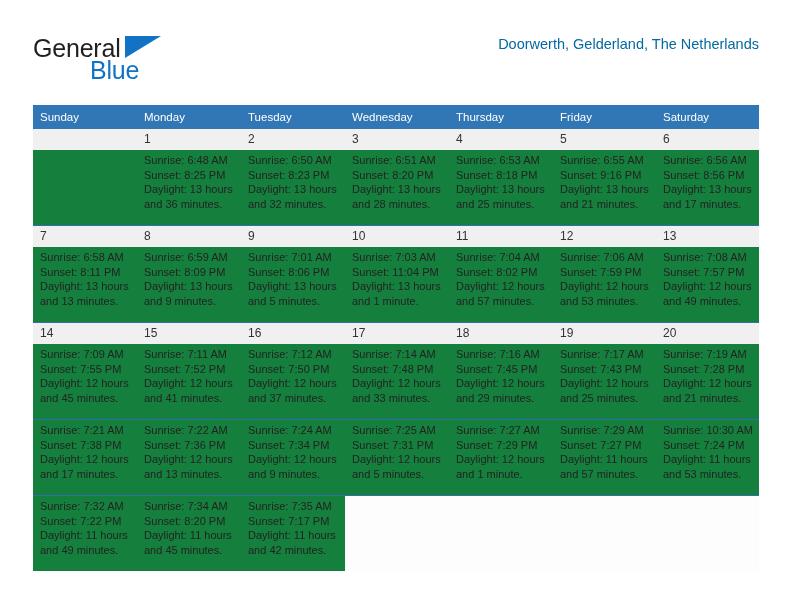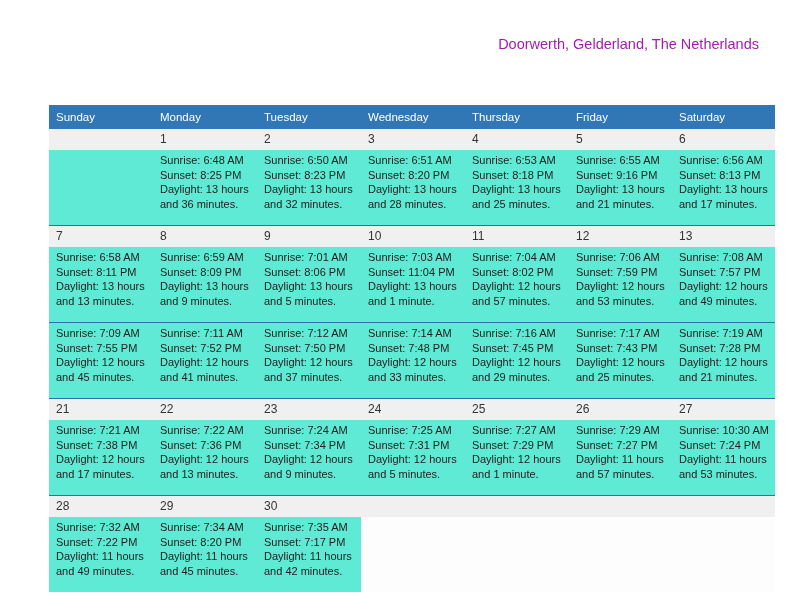--- a/index.html
+++ b/index.html
@@ -76,37 +76,36 @@
     font-size: 27px;
     font-weight: 400;
     color: #1a1a1a;
     line-height: 34px;
     white-space: nowrap;
   }
   .cal-subtitle {
     margin-top: 7px;
     font-size: 14.5px;
     font-weight: 400;
-    color: #a21caf;
+    color: #0369a1;
     line-height: 18px;
     white-space: nowrap;
   }
 
   
   .calendar {
     position: absolute;
     left: 33px;
     top: 105px;
     width: 726px;
   }
   table.cal {
     width: 726px;
     border-collapse: collapse;
     table-layout: fixed;
-    margin-left: 16px;
   }
   table.cal th {
     background: #3277b5;
     color: #ffffff;
     font-size: 11.5px;
     font-weight: 400;
     text-align: left;
     padding: 5px 0 5px 7px;
     line-height: 14px;
     border: none;
@@ -122,21 +121,21 @@
   }
   tr.week-sep td {
     padding: 0;
     height: 1px;
     background: #2f6fad;
     line-height: 1px;
     font-size: 0;
     border: none;
   }
   td.info {
-    background: #5eead4;
+    background: #15803d;
     font-size: 11px;
     color: #222222;
     padding: 3px 6px 10px 7px;
     line-height: 14.5px;
     vertical-align: top;
     border: none;
     height: 62px;
   }
   td.info .line {
     white-space: nowrap;
@@ -145,20 +144,25 @@
     background: #fdfdfd;
   }
 </style>
 </head>
 <body>
 
 <div class="page">
 
   <div class="header">
 
+    <div class="logo">
+      <span class="logo-general">General</span>
+      <span class="logo-triangle"></span>
+      <span class="logo-blue">Blue</span>
+    </div>
 
     <div class="title-block">
       <div class="cal-subtitle">Doorwerth, Gelderland, The Netherlands</div>
     </div>
 
   </div>
 
   <div class="calendar">
     <table class="cal">
       <colgroup>
@@ -224,21 +228,21 @@
             <div class="line">and 25 minutes.</div>
           </td>
           <td class="info">
             <div class="line">Sunrise: 6:55 AM</div>
             <div class="line">Sunset: 9:16 PM</div>
             <div class="line">Daylight: 13 hours</div>
             <div class="line">and 21 minutes.</div>
           </td>
           <td class="info">
             <div class="line">Sunrise: 6:56 AM</div>
-            <div class="line">Sunset: 8:13 PM</div>
+            <div class="line">Sunset: 8:56 PM</div>
             <div class="line">Daylight: 13 hours</div>
             <div class="line">and 17 minutes.</div>
           </td>
         </tr>
         <tr class="week-sep">
           <td colspan="7"></td>
         </tr>
 
         <tr>
           <td class="daynum">7</td>
@@ -291,20 +295,29 @@
             <div class="line">Sunset: 7:57 PM</div>
             <div class="line">Daylight: 12 hours</div>
             <div class="line">and 49 minutes.</div>
           </td>
         </tr>
         <tr class="week-sep">
           <td colspan="7"></td>
         </tr>
 
         <tr>
+          <td class="daynum">14</td>
+          <td class="daynum">15</td>
+          <td class="daynum">16</td>
+          <td class="daynum">17</td>
+          <td class="daynum">18</td>
+          <td class="daynum">19</td>
+          <td class="daynum">20</td>
+        </tr>
+        <tr>
           <td class="info">
             <div class="line">Sunrise: 7:09 AM</div>
             <div class="line">Sunset: 7:55 PM</div>
             <div class="line">Daylight: 12 hours</div>
             <div class="line">and 45 minutes.</div>
           </td>
           <td class="info">
             <div class="line">Sunrise: 7:11 AM</div>
             <div class="line">Sunset: 7:52 PM</div>
             <div class="line">Daylight: 12 hours</div>
@@ -338,29 +351,20 @@
             <div class="line">Sunrise: 7:19 AM</div>
             <div class="line">Sunset: 7:28 PM</div>
             <div class="line">Daylight: 12 hours</div>
             <div class="line">and 21 minutes.</div>
           </td>
         </tr>
         <tr class="week-sep">
           <td colspan="7"></td>
         </tr>
 
-        <tr>
-          <td class="daynum">21</td>
-          <td class="daynum">22</td>
-          <td class="daynum">23</td>
-          <td class="daynum">24</td>
-          <td class="daynum">25</td>
-          <td class="daynum">26</td>
-          <td class="daynum">27</td>
-        </tr>
         <tr>
           <td class="info">
             <div class="line">Sunrise: 7:21 AM</div>
             <div class="line">Sunset: 7:38 PM</div>
             <div class="line">Daylight: 12 hours</div>
             <div class="line">and 17 minutes.</div>
           </td>
           <td class="info">
             <div class="line">Sunrise: 7:22 AM</div>
             <div class="line">Sunset: 7:36 PM</div>
@@ -396,29 +400,20 @@
             <div class="line">Sunset: 7:24 PM</div>
             <div class="line">Daylight: 11 hours</div>
             <div class="line">and 53 minutes.</div>
           </td>
         </tr>
         <tr class="week-sep">
           <td colspan="7"></td>
         </tr>
 
         <tr>
-          <td class="daynum">28</td>
-          <td class="daynum">29</td>
-          <td class="daynum">30</td>
-          <td class="daynum"></td>
-          <td class="daynum"></td>
-          <td class="daynum"></td>
-          <td class="daynum"></td>
-        </tr>
-        <tr>
           <td class="info">
             <div class="line">Sunrise: 7:32 AM</div>
             <div class="line">Sunset: 7:22 PM</div>
             <div class="line">Daylight: 11 hours</div>
             <div class="line">and 49 minutes.</div>
           </td>
           <td class="info">
             <div class="line">Sunrise: 7:34 AM</div>
             <div class="line">Sunset: 8:20 PM</div>
             <div class="line">Daylight: 11 hours</div>

